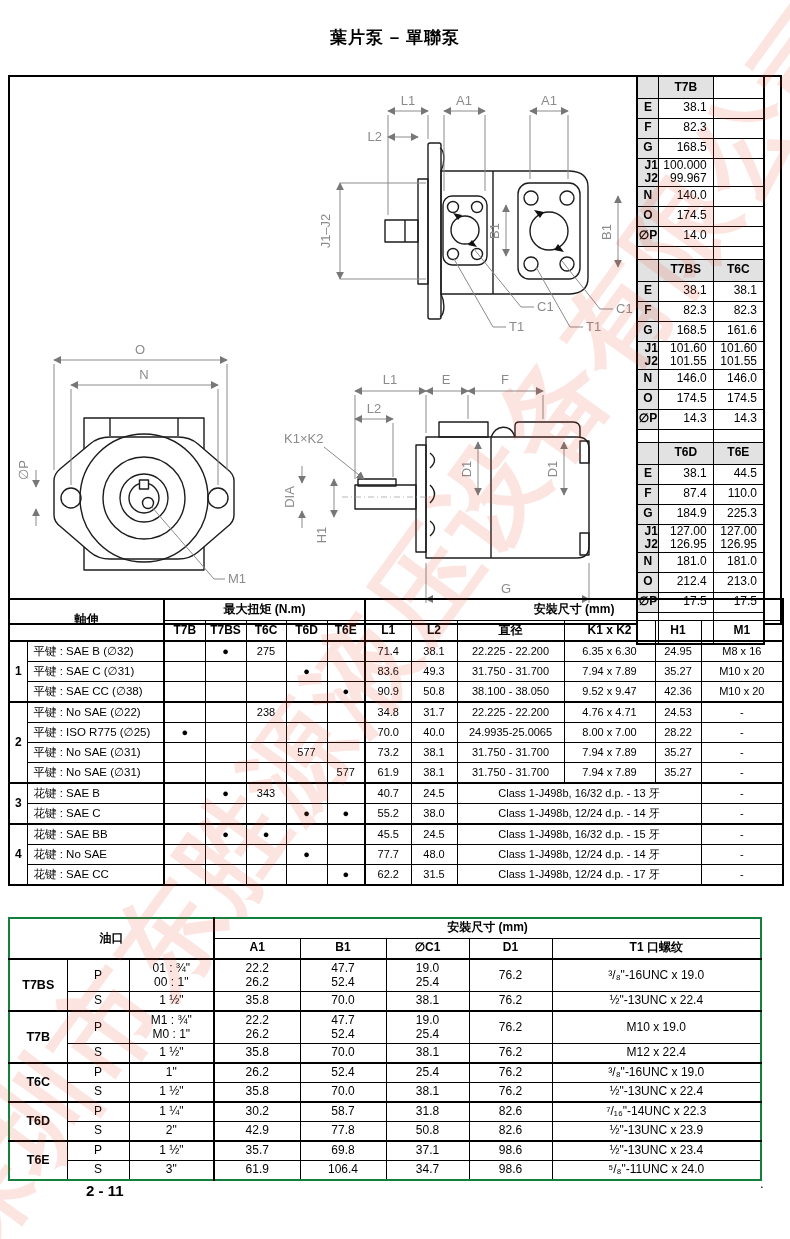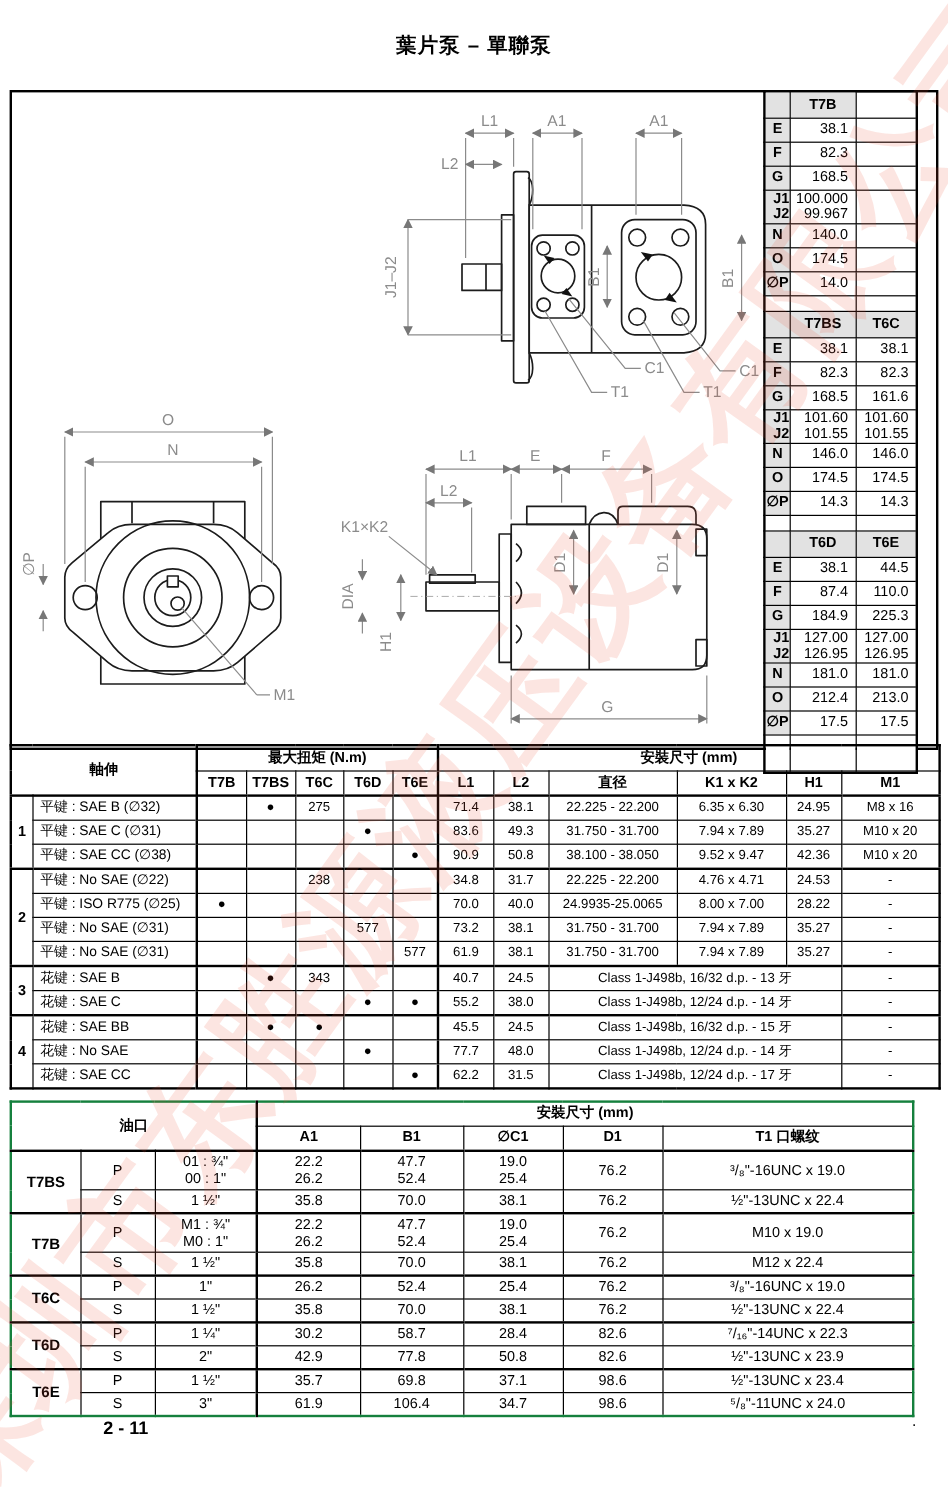--- a/index.html
+++ b/index.html
@@ -13,21 +13,21 @@
   .mini{position:absolute;left:626px;top:-2px;width:129px;border:2px solid #000;font-size:12px;}
   .mini td,.mini th{border:1px solid #000;height:19px;line-height:1.1;}
   .mini .hd{background:#e2e2e2;font-weight:bold;text-align:center;}
   .mini .lab{background:#e2e2e2;font-weight:bold;text-align:center;}
   .mini .val{text-align:right;padding-right:6px;}
   .mini .pre{white-space:pre-line;text-align:right;}
   .mini tr.jrow td{height:27px;}
   .mini tr.gap td{height:12px;background:#fff;}
   .mini tr.gap2 td{height:30px;background:#fff;}
   
-  .t1{position:absolute;left:8px;top:620px;width:774px;font-size:11px;border:2px solid #000;padding-left:37px;}
+  .t1{position:absolute;left:8px;top:598px;width:774px;font-size:11px;border:2px solid #000;padding-left:37px;}
   .t1 td,.t1 th{border:1px solid #000;height:19px;text-align:center;line-height:1.1;}
   .t1 th{font-size:12px;font-weight:bold;}
   .t1 .lbl{text-align:left;padding-left:6px;font-size:11.5px;}
   .t1 .num{font-weight:bold;font-size:12px;}
   
   .t2{position:absolute;left:8px;top:917px;width:752px;font-size:12px;border:2px solid #15803d;}
   .t2 td,.t2 th{border:1px solid #000;height:18px;text-align:center;line-height:1.15;white-space:pre-line;}
   .t2 th{font-weight:bold;}
   .t2 .model{font-weight:bold;font-size:12.5px;}
   .t2 tr.tall td{height:31px;}
@@ -665,21 +665,21 @@
     <td class="bB2">76.2</td>
     <td class="bB2">½"-13UNC x 22.4</td>
   </tr>
 
   <tr>
     <td rowspan="2" class="model bB2">T6D</td>
     <td>P</td>
     <td class="bR2">1 ¼"</td>
     <td>30.2</td>
     <td>58.7</td>
-    <td>28.4</td>
+    <td>31.8</td>
     <td>82.6</td>
     <td>⁷/₁₆"-14UNC x 22.3</td>
   </tr>
   <tr>
     <td class="bB2">S</td>
     <td class="bR2 bB2">2"</td>
     <td class="bB2">42.9</td>
     <td class="bB2">77.8</td>
     <td class="bB2">50.8</td>
     <td class="bB2">82.6</td>

